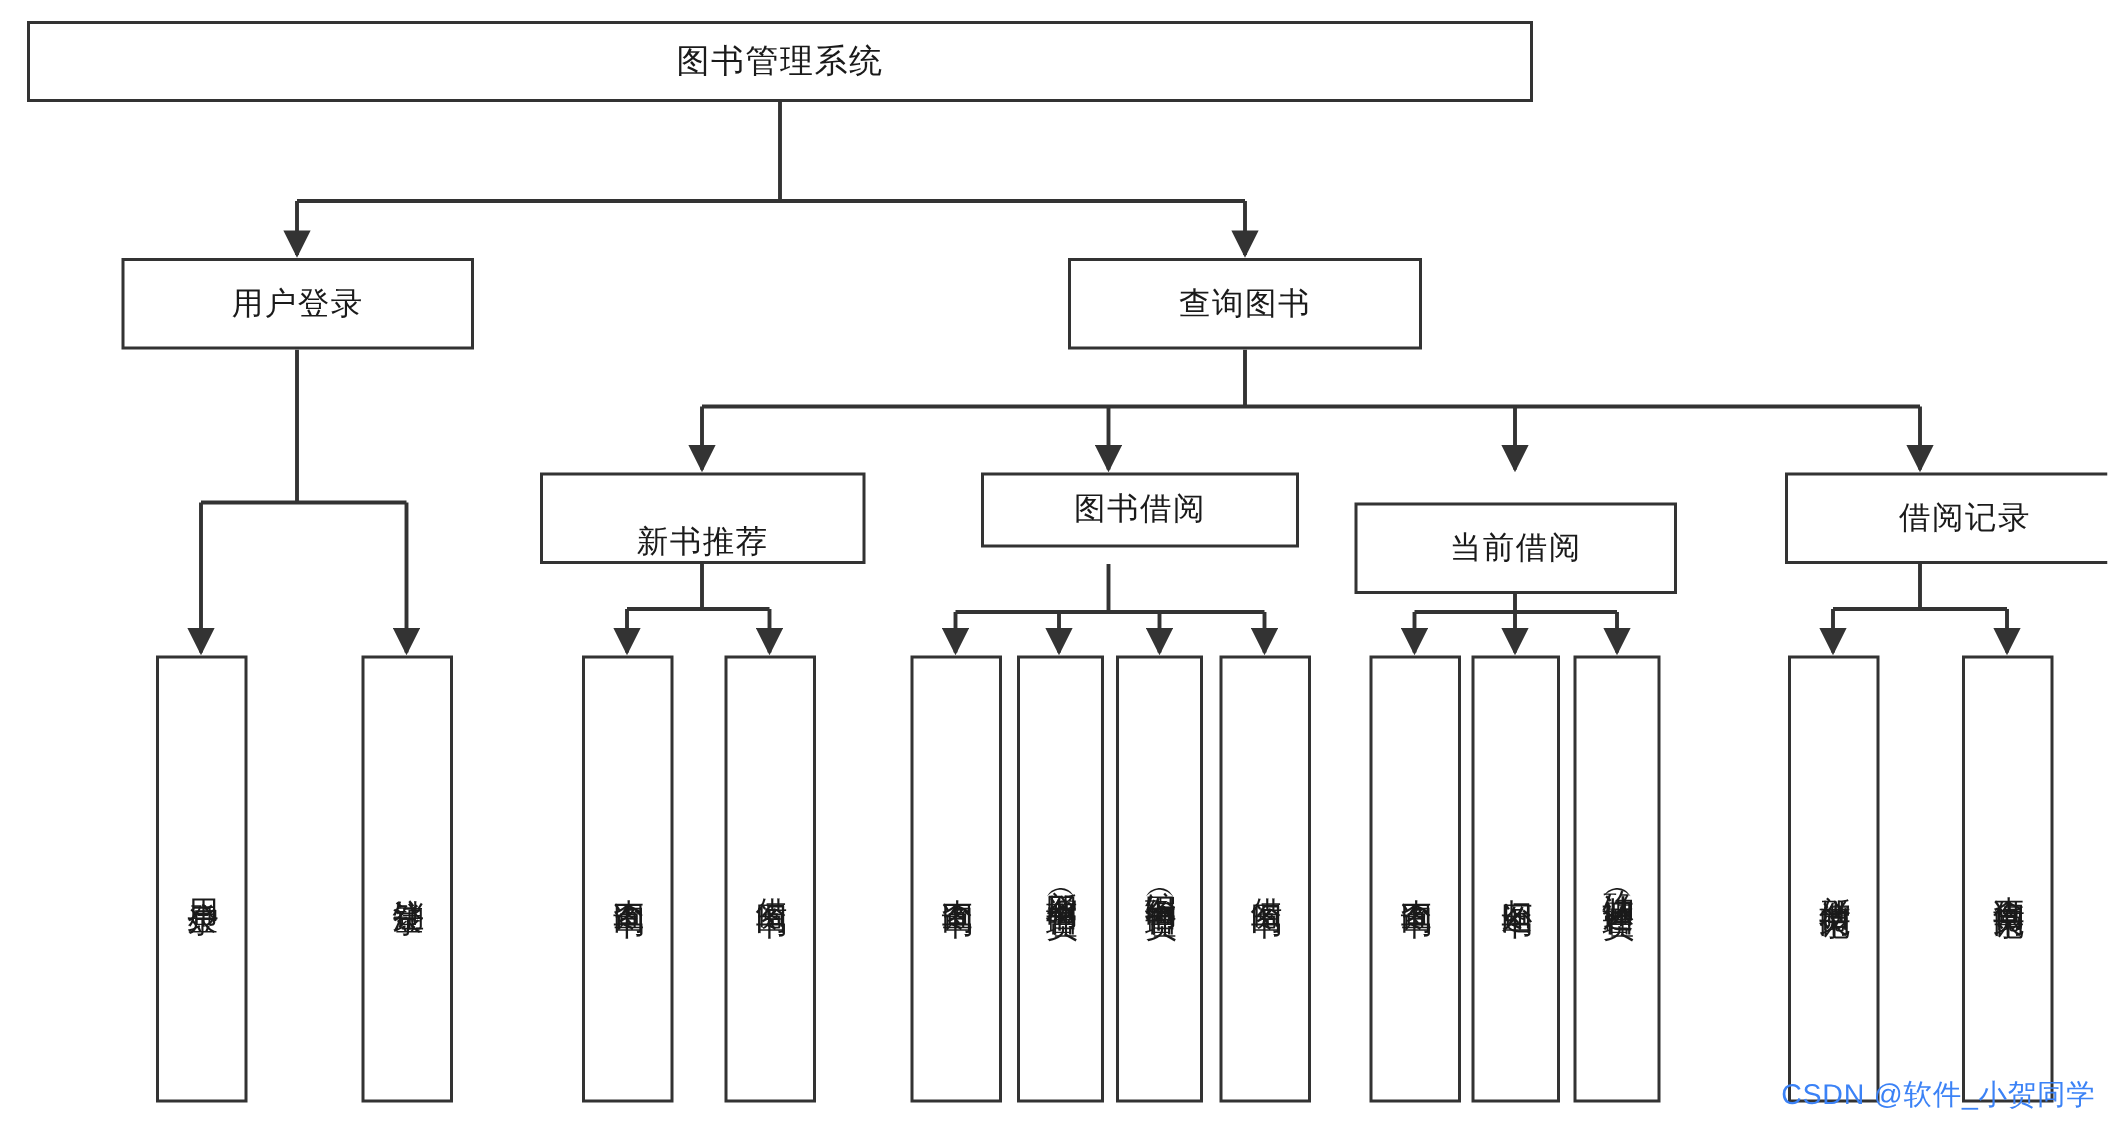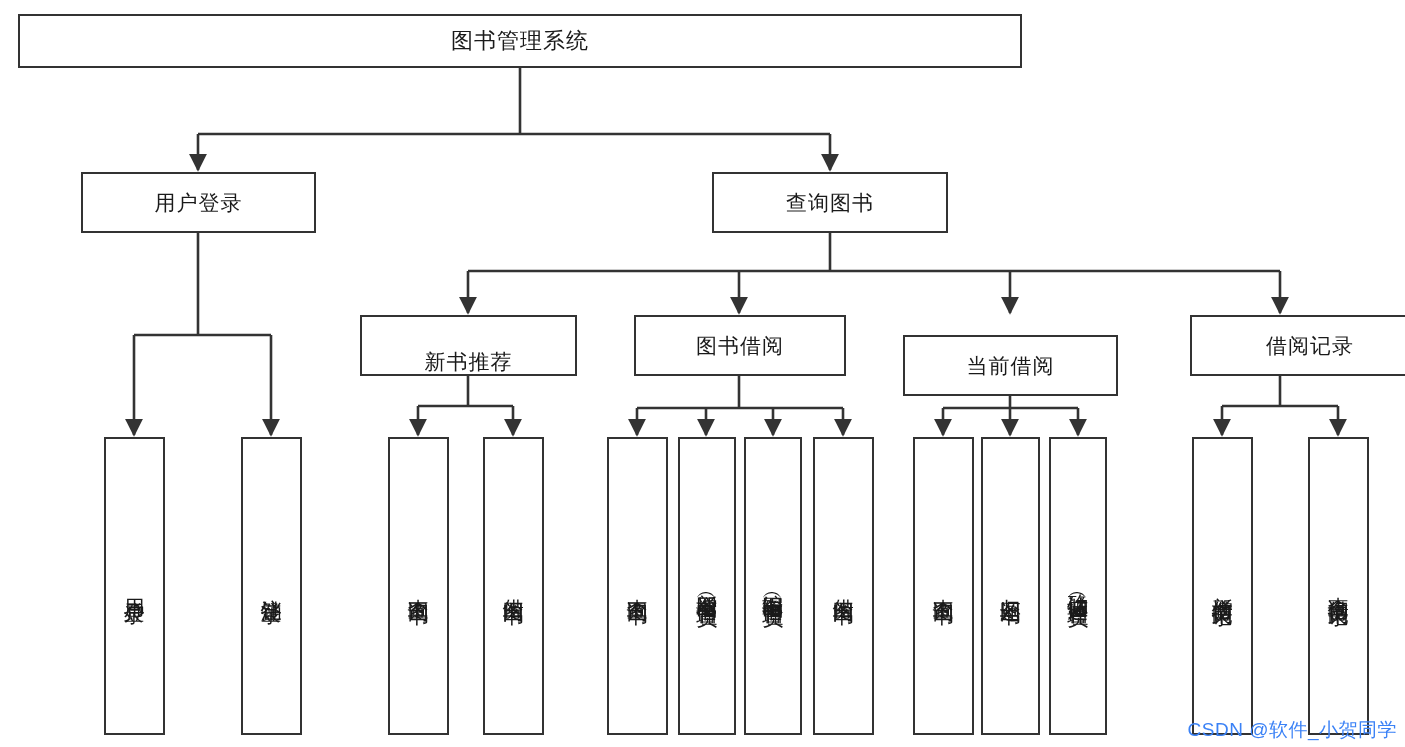--- a/index.html
+++ b/index.html
@@ -135,21 +135,21 @@
   <div class="node h" style="left:81px; top:172px; width:235px; height:61px;">
     <span>用户登录</span>
   </div>
   <div class="node h" style="left:712px; top:172px; width:236px; height:61px;">
     <span>查询图书</span>
   </div>
 
   <div class="node h" style="left:360px; top:315px; width:217px; height:61px;align-items:flex-end;">
     <span>新书推荐</span>
   </div>
-  <div class="node h" style="left:634px; top:315px; width:212px; height:61px;">
+  <div class="node h" style="left:654px; top:315px; width:212px; height:50px;">
     <span>图书借阅</span>
   </div>
   <div class="node h" style="left:903px; top:315px; width:215px; height:61px;margin-top:20px;">
     <span>当前借阅</span>
   </div>
   <div class="node h" style="left:1190px; top:315px; width:240px; height:61px;">
     <span>借阅记录</span>
   </div>
 
   <div class="node v" style="left:104px; top:437px; width:61px; height:298px;">

